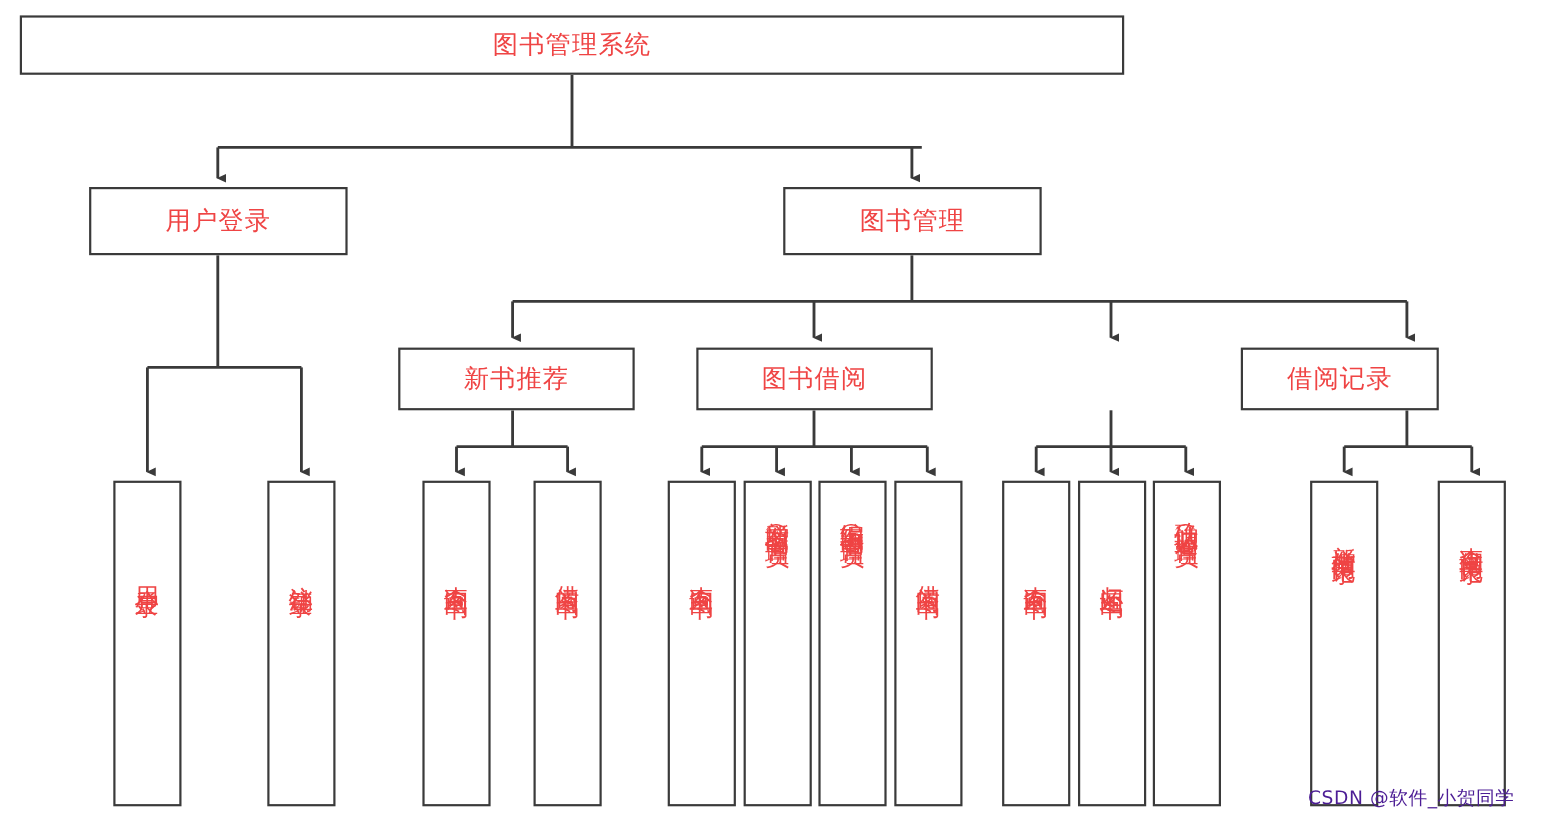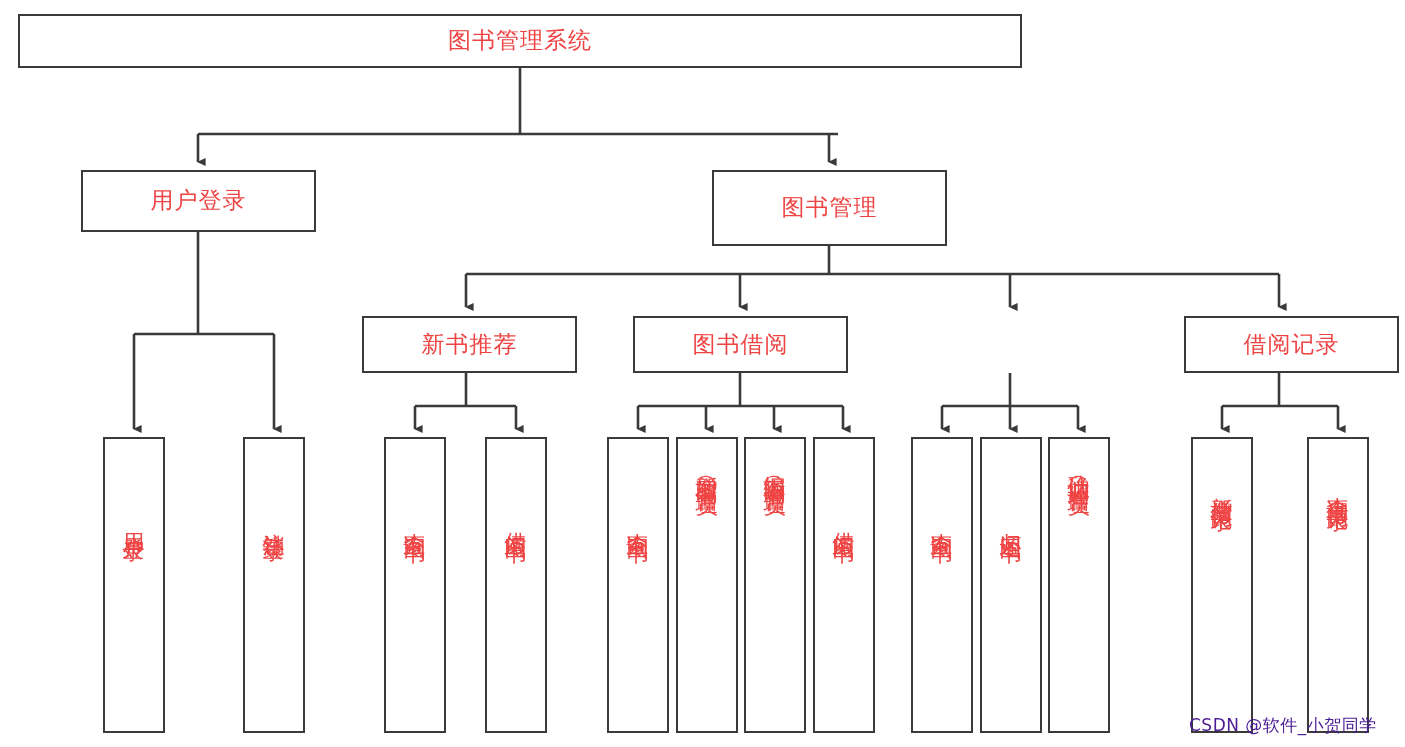--- a/index.html
+++ b/index.html
@@ -142,34 +142,34 @@
   </svg>
 
   <div class="node horiz root" style="left:18px; top:14px; width:1004px; height:54px;">
     <span class="node-label">图书管理系统</span>
   </div>
 
   <div class="node horiz" style="left:81px; top:170px; width:235px; height:62px;">
     <span class="node-label">用户登录</span>
   </div>
 
-  <div class="node horiz" style="left:712px; top:170px; width:235px; height:76px;">
+  <div class="node horiz" style="left:712px; top:170px; width:235px; height:62px;">
     <span class="node-label">图书管理</span>
   </div>
 
   <div class="node horiz" style="left:362px; top:316px; width:215px; height:57px;">
     <span class="node-label">新书推荐</span>
   </div>
 
   <div class="node horiz" style="left:633px; top:316px; width:215px; height:57px;">
     <span class="node-label">图书借阅</span>
   </div>
 
 
-  <div class="node horiz" style="left:1184px; top:316px; width:215px; height:57px;justify-content:center;">
+  <div class="node horiz" style="left:1128px; top:316px; width:180px; height:57px;justify-content:center;">
     <span class="node-label">借阅记录</span>
   </div>
 
   <div class="node vert midpad" style="left:103px; top:437px; width:62px; height:296px;">
     <span class="node-label">用户登录</span>
   </div>
 
   <div class="node vert midpad" style="left:243px; top:437px; width:62px; height:296px;">
     <span class="node-label">注销登录</span>
   </div>

